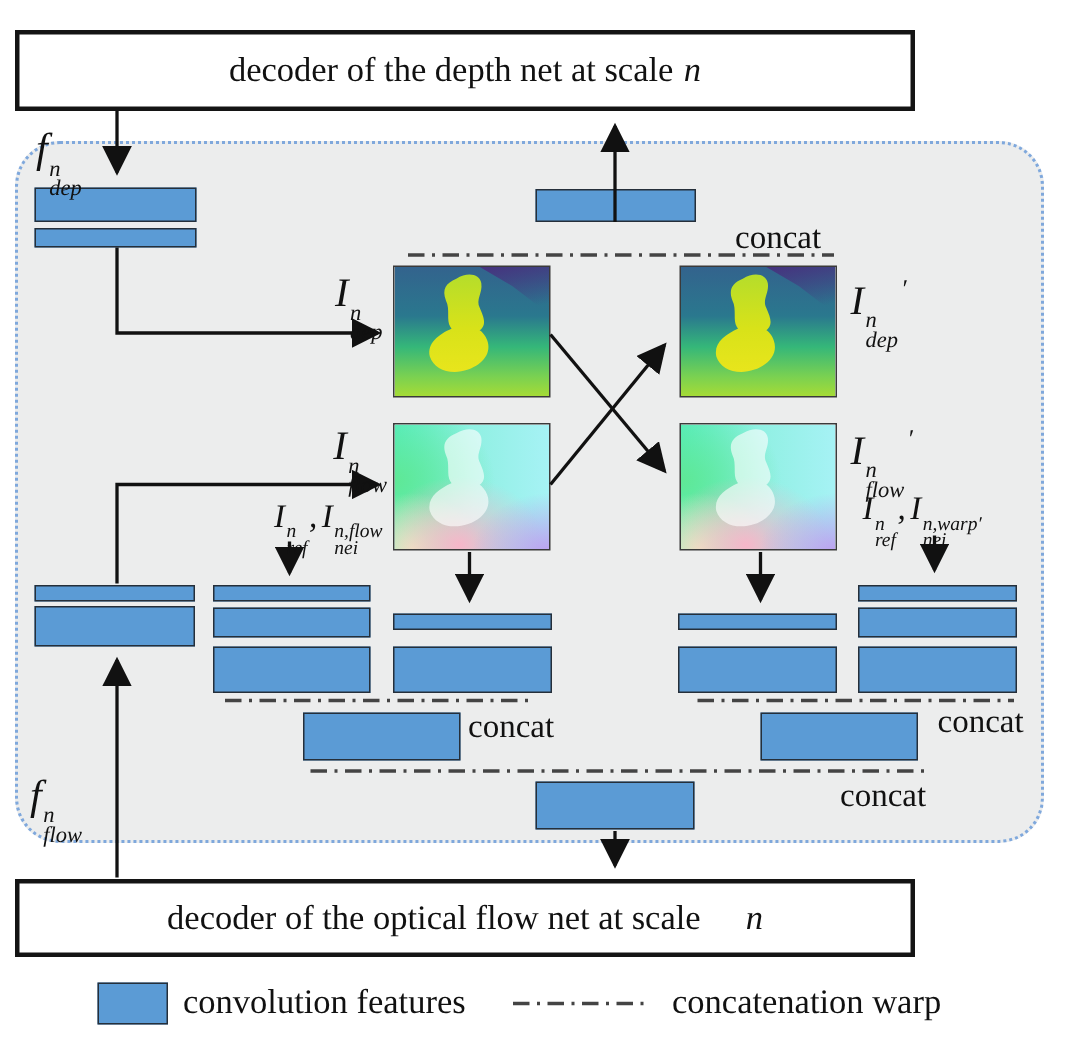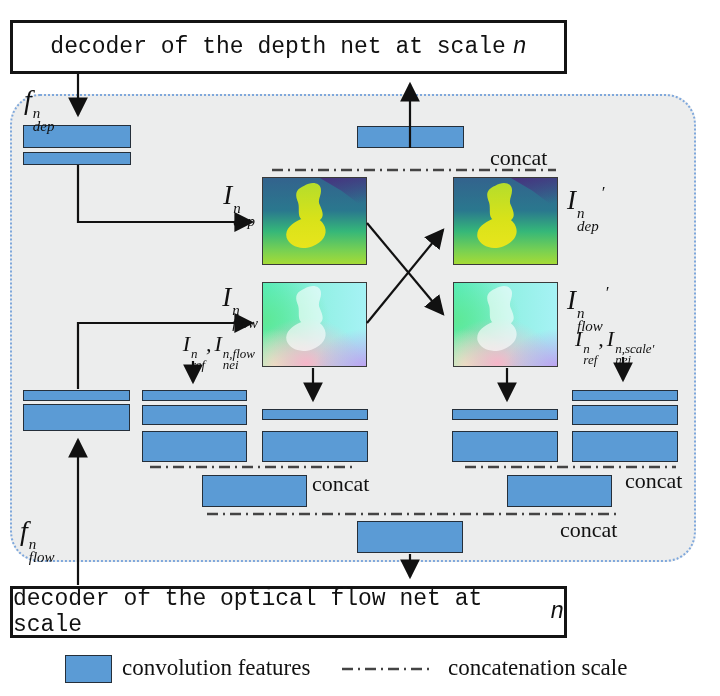--- a/index.html
+++ b/index.html
@@ -1,22 +1,22 @@
 <!DOCTYPE html>
 <html><head>
 <meta charset="utf-8">
 <style>
   html,body{margin:0;padding:0;background:#ffffff;}
   #stage{position:relative;width:720px;height:696px;background:#ffffff;overflow:hidden;
          font-family:"Liberation Serif",serif;color:#111;}
   .container{position:absolute;left:10px;top:94px;width:686px;height:468px;
              background:#eceded;border:2px dotted #7fa8dc;border-radius:30px;box-sizing:border-box;}
-  .decoder{position:absolute;left:10px;width:557px;height:54px;background:#ffffff;
+  .decoder{position:absolute;left:10px;width:600px;height:54px;background:#ffffff;
            border:3px solid #141414;box-sizing:border-box;display:flex;align-items:center;
-           justify-content:center;font-size:23px;font-family:Liberation Mono, monospace;}
+           justify-content:center;font-size:23px;}
   .decoder .nvar{font-style:italic;margin-left:7px;}
   .conv{position:absolute;background:#5b9bd5;border:1.6px solid #252f3a;box-sizing:border-box;}
   .thumb{position:absolute;border:1.5px solid #3a3a3a;box-sizing:border-box;overflow:hidden;}
   .thumb svg{display:block;width:100%;height:100%;}
   .overlay{position:absolute;left:0;top:0;pointer-events:none;}
   .lab{position:absolute;font-size:22px;white-space:nowrap;}
   .math{position:absolute;font-style:italic;white-space:nowrap;line-height:1;}
   .m-big{font-size:27px;}
   .m-mid{font-size:22px;}
   .ss{display:inline-flex;flex-direction:column;align-items:flex-start;margin-left:1px;}
@@ -231,22 +231,22 @@
       </span><span class="mcomma">,</span><span>I</span><span class="ss">
         <span>n,flow</span>
         <span>nei</span>
       </span>
   </span>
   <span class="math m-mid" style="left:575px;top:328px;">
     <span>I</span><span class="ss">
         <span>n</span>
         <span>ref</span>
       </span><span class="mcomma">,</span><span>I</span><span class="ss">
-        <span>n,scale′</span>
+        <span>n,warp′</span>
         <span>nei</span>
       </span>
   </span>
 
   <span class="legend-swatch"></span>
   <span class="legend-text" style="left:122px;top:655px;">convolution features</span>
-  <span class="legend-text" style="left:448px;top:655px;">concatenation scale</span>
+  <span class="legend-text" style="left:448px;top:655px;">concatenation warp</span>
 
 </div>
 
 </body></html>

